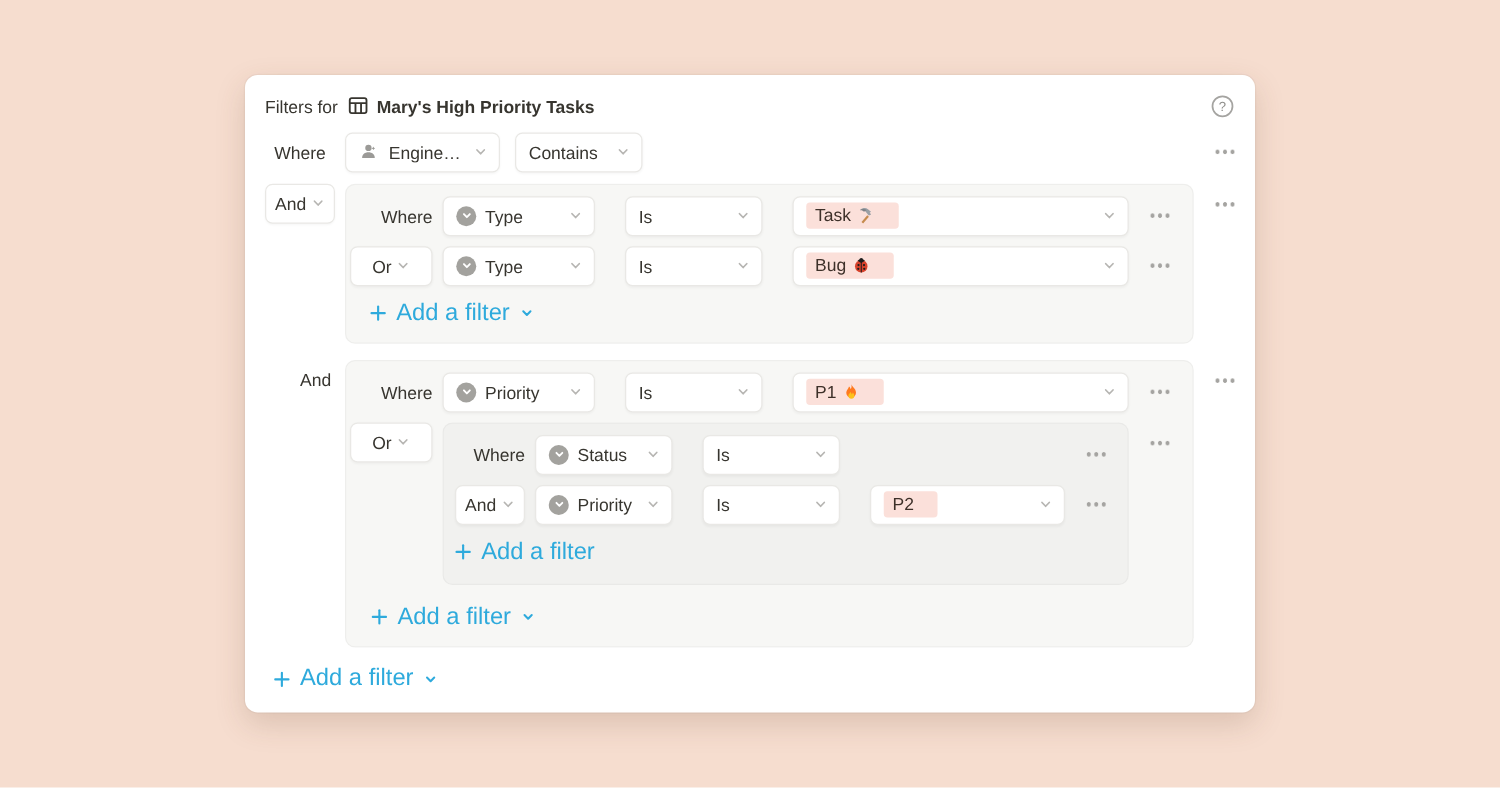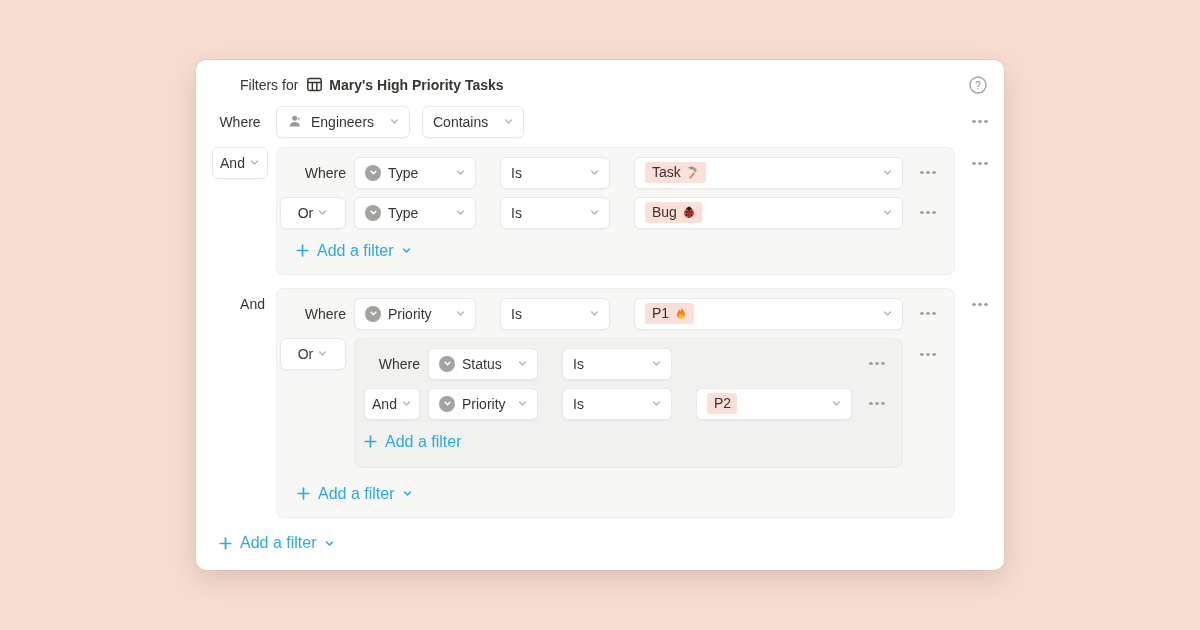--- a/index.html
+++ b/index.html
@@ -11,21 +11,21 @@
     position:relative; overflow:hidden;
   }
   .card {
     position:absolute; left:196px; top:60px; width:808px; height:510px;
     background:#fff; border-radius:10px;
     box-shadow:0 0 0 1px rgba(15,15,15,.03), 0 9px 24px rgba(99,66,44,.18);
     padding:13px 16px 14px 16px;
     display:flex; flex-direction:column;
   }
   
-  .hdr { display:flex; align-items:center; height:26px; margin-bottom:9px;margin-left:28px; }
+  .hdr { display:flex; align-items:center; height:26px; margin-bottom:9px; }
   .hdr-prefix { color:#37352f; margin-right:8px; }
   .hdr-title { font-weight:bold; display:flex; align-items:center; gap:6px;justify-content:flex-end; }
   .hdr-spacer { flex:1; }
   .icon16 { width:17px; height:17px; display:inline-flex; align-items:center; justify-content:center; flex:none; }
   .help { width:20px; height:20px; display:flex; align-items:center; justify-content:center; cursor:pointer; }
 
   
   .row { display:flex; align-items:flex-start; }
   .conn-col { width:56px; flex:none; display:flex; justify-content:flex-end; align-items:center; height:32px; }
   .conn-col.center { justify-content:center; }
@@ -38,21 +38,21 @@
     border:1px solid #e9e8e5; border-radius:6px;
     padding:0 9px 0 10px;
     box-shadow:0 1px 2px rgba(15,15,15,.04);
     cursor:pointer; white-space:nowrap; flex:none;
   }
   .select .chev { margin-left:auto; }
   .sel-conn { justify-content:center; gap:4px; padding:0 6px; }
   .sel-conn .chev { margin-left:0; }
   .w-conn  { width:56px; }
   .w-conn50{ width:66px; }
-  .w-prop-top { width:134px; }
+  .w-prop-top { width:124px; }
   .w-op-top   { width:102px; }
   .w-prop  { width:122px; }
   .w-op    { width:110px; }
   .w-prop-n{ width:110px; }
   .w-val   { flex:1; min-width:0; }
   .mr10 { margin-right:24px; } .mr12 { margin-right:12px; }
 
   .chev { width:11px; height:11px; flex:none; }
   .dots {
     width:17px; height:5px; flex:none; cursor:pointer; margin-left:16px;
@@ -82,28 +82,28 @@
     display:inline-flex; align-items:center; justify-content:center; flex:none;
   }
   .avatar {
     width:19px; height:19px; border-radius:50%; flex:none;
     background:radial-gradient(circle at 42% 38%, #e8e2d4 0 26%, #6b6257 27% 45%, #191512 46%);
     border:0.5px solid rgba(0,0,0,.2);
   }
   .tag {
     display:inline-flex; align-items:center; gap:5px;
     background:#fbe0da; color:#3d3029;
-    border-radius:3px; padding:1px 6px 2px 7px; height:21px; line-height:19px;
+    border-radius:3px; padding:1px 19px 2px 7px; height:21px; line-height:19px;
   }
   .emoji { width:14px; height:14px; display:inline-flex; flex:none; }
 
   .addf {
     display:inline-flex; align-items:center; gap:8px;
     color:#2eaadc; cursor:pointer; height:28px; margin-top:8px;
-    font-size:16px;
+    font-size:19px;
   }
   .addf .chev-b { width:11px; height:11px; }
   .bottom-addf { margin-top:13px; margin-left:7px; }
   .grp-bottom-addf { margin-left:1px; margin-top:12px; }
   .txt { overflow:hidden; text-overflow:ellipsis; }
 </style>
 </head>
 <body>
 
 <svg width="0" height="0" style="position:absolute">

